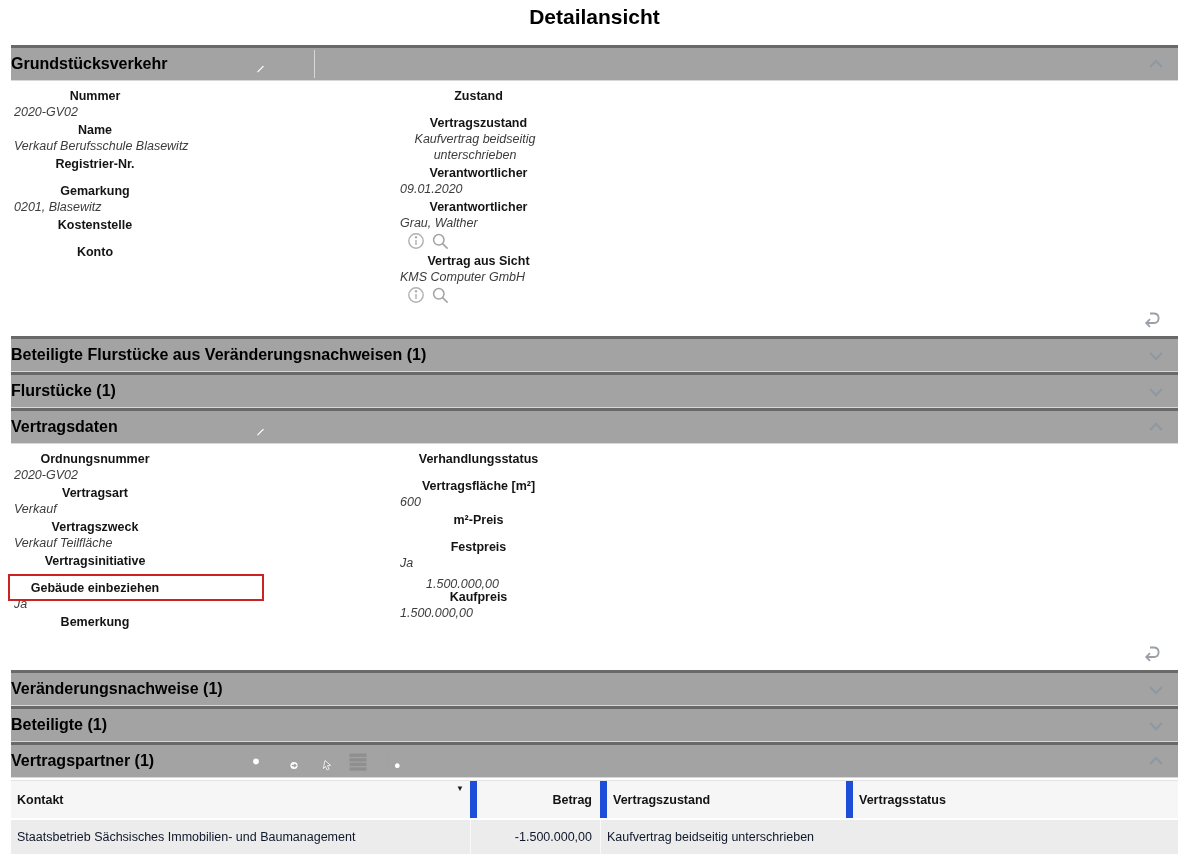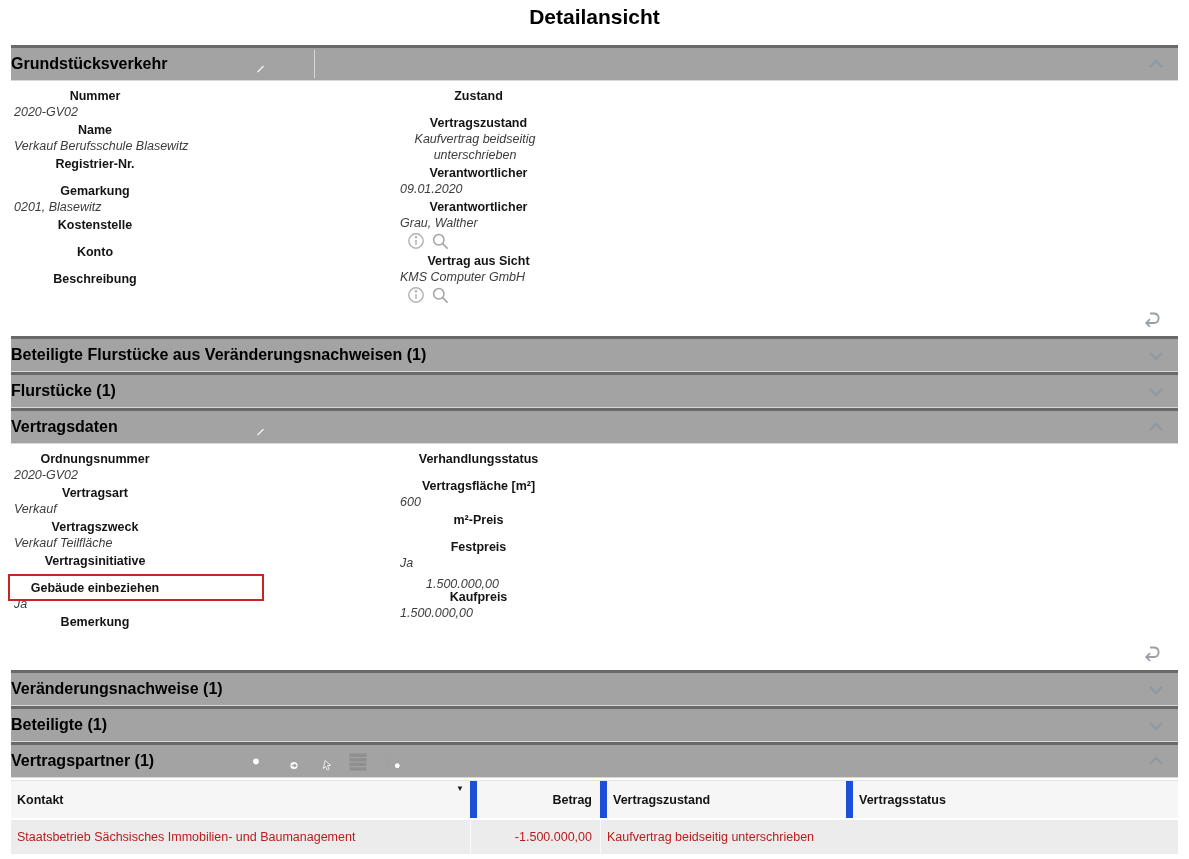--- a/index.html
+++ b/index.html
@@ -34,21 +34,21 @@
 
   
   .vp-table { margin-top: 2px; font-size: 12.5px; }
   .vp-grid { display: grid; grid-template-columns: 459px 130px 246px 1fr; }
   .vp-head { background: #f6f6f6; border-top: 1px solid #e3e3e3; border-bottom: 2px solid #ffffff; }
   .vp-head .cell { height: 37px; display: flex; align-items: center; font-weight: bold; color: #141414; padding: 0 8px 0 6px; position: relative; border-left: 7px solid #1d4ed8; }
   .vp-head .cell:first-child { border-left: none; }
   .vp-head .cell.num { justify-content: flex-end; }
   .sort-caret { position: absolute; top: 3px; right: 6px; font-size: 8px; color: #1a1a1a; }
   .vp-row { background: #ececec; border-bottom: 2px solid #ffffff; }
-  .vp-row .cell { height: 34px; display: flex; align-items: center; color: #b91c1c; padding: 0 8px 0 6px; border-left: 1px solid #f9f9f9; }
+  .vp-row .cell { height: 34px; display: flex; align-items: center; color: #0f172a; padding: 0 8px 0 6px; border-left: 1px solid #f9f9f9; }
   .vp-row .cell:first-child { border-left: none; }
   .vp-row .cell.num { justify-content: flex-end; }
   .vp-total .cell { height: 24px; display: flex; align-items: center; font-weight: bold; color: #141414; padding: 4px 8px 0 6px; }
   .vp-total .cell.num { justify-content: flex-end; }
 
   svg { display: block; }
 </style>
 </head>
 <body>
 
@@ -169,24 +169,20 @@
         <div class="frow">
             <span class="flabel">Gemarkung</span>
             <span class="fvalue">0201, Blasewitz</span>
           </div>
         <div class="frow">
             <span class="flabel">Kostenstelle</span>
             <span class="fvalue"></span>
           </div>
         <div class="frow">
             <span class="flabel">Konto</span>
-            <span class="fvalue"></span>
-          </div>
-        <div class="frow">
-            <span class="flabel">Beschreibung</span>
             <span class="fvalue"></span>
           </div>
       </div>
       <div class="col-right">
         <div class="frow">
             <span class="flabel">Zustand</span>
             <span class="fvalue"></span>
           </div>
         <div class="frow">
             <span class="flabel">Vertragszustand</span>

